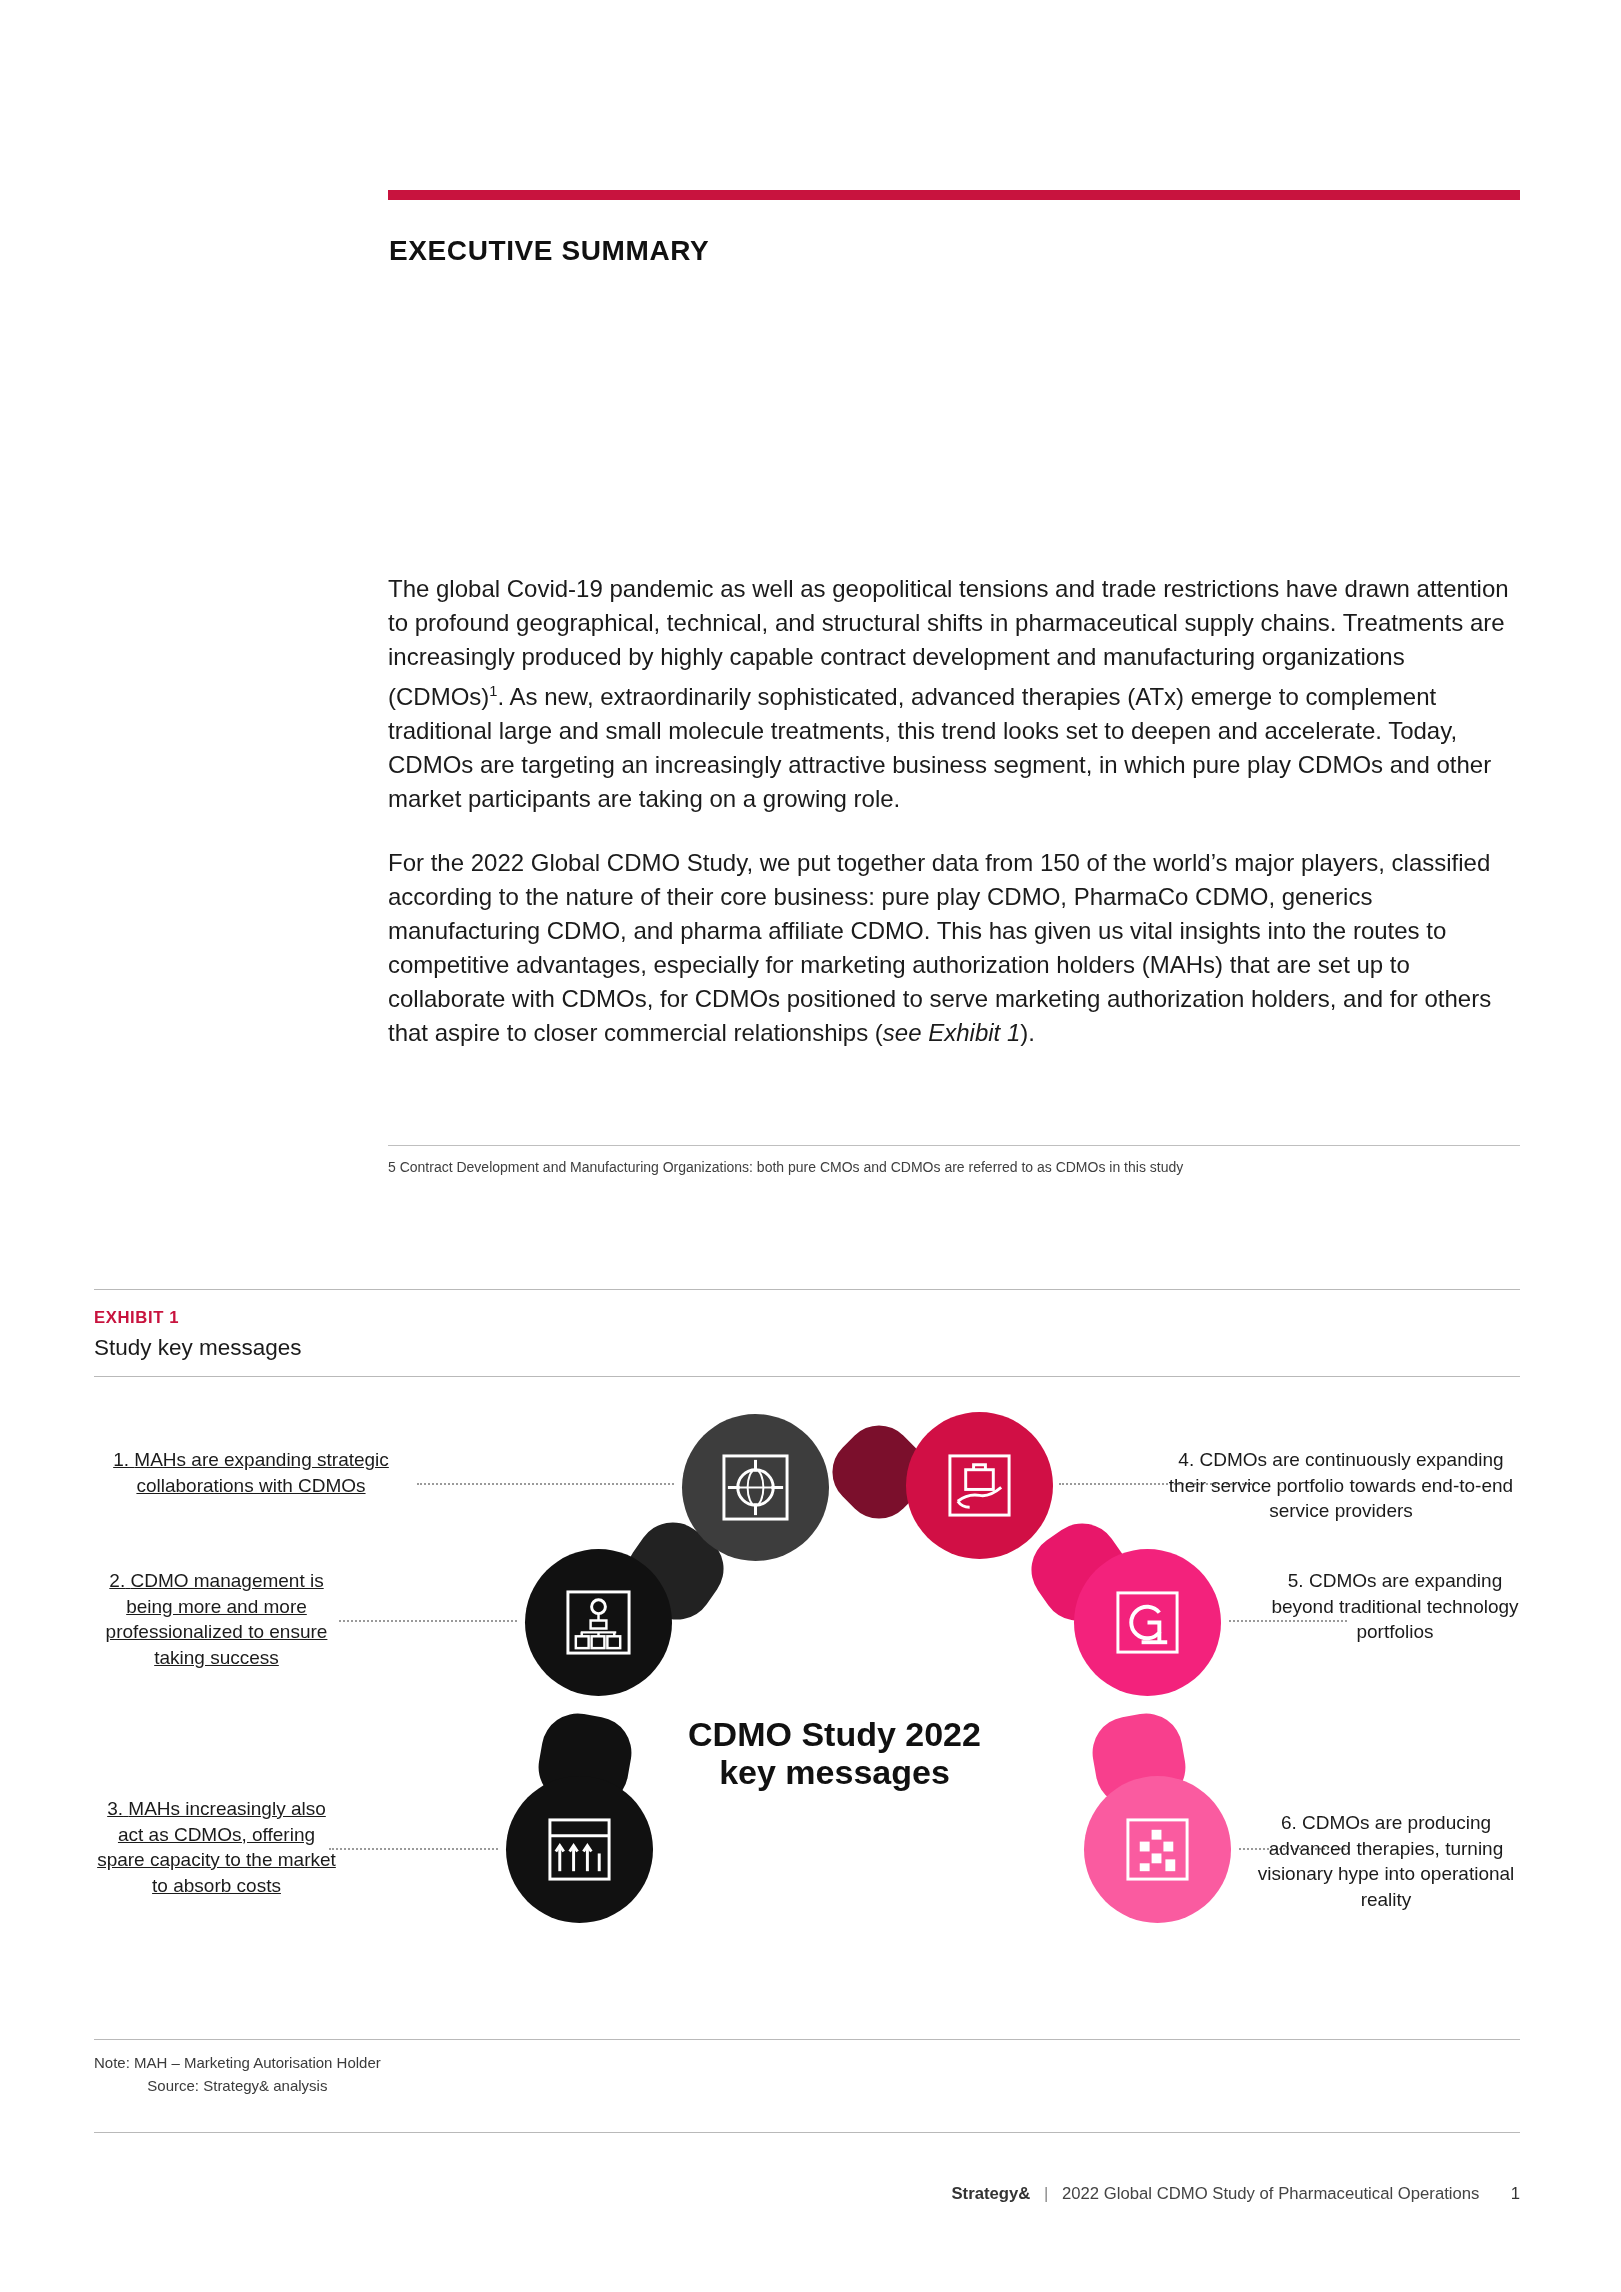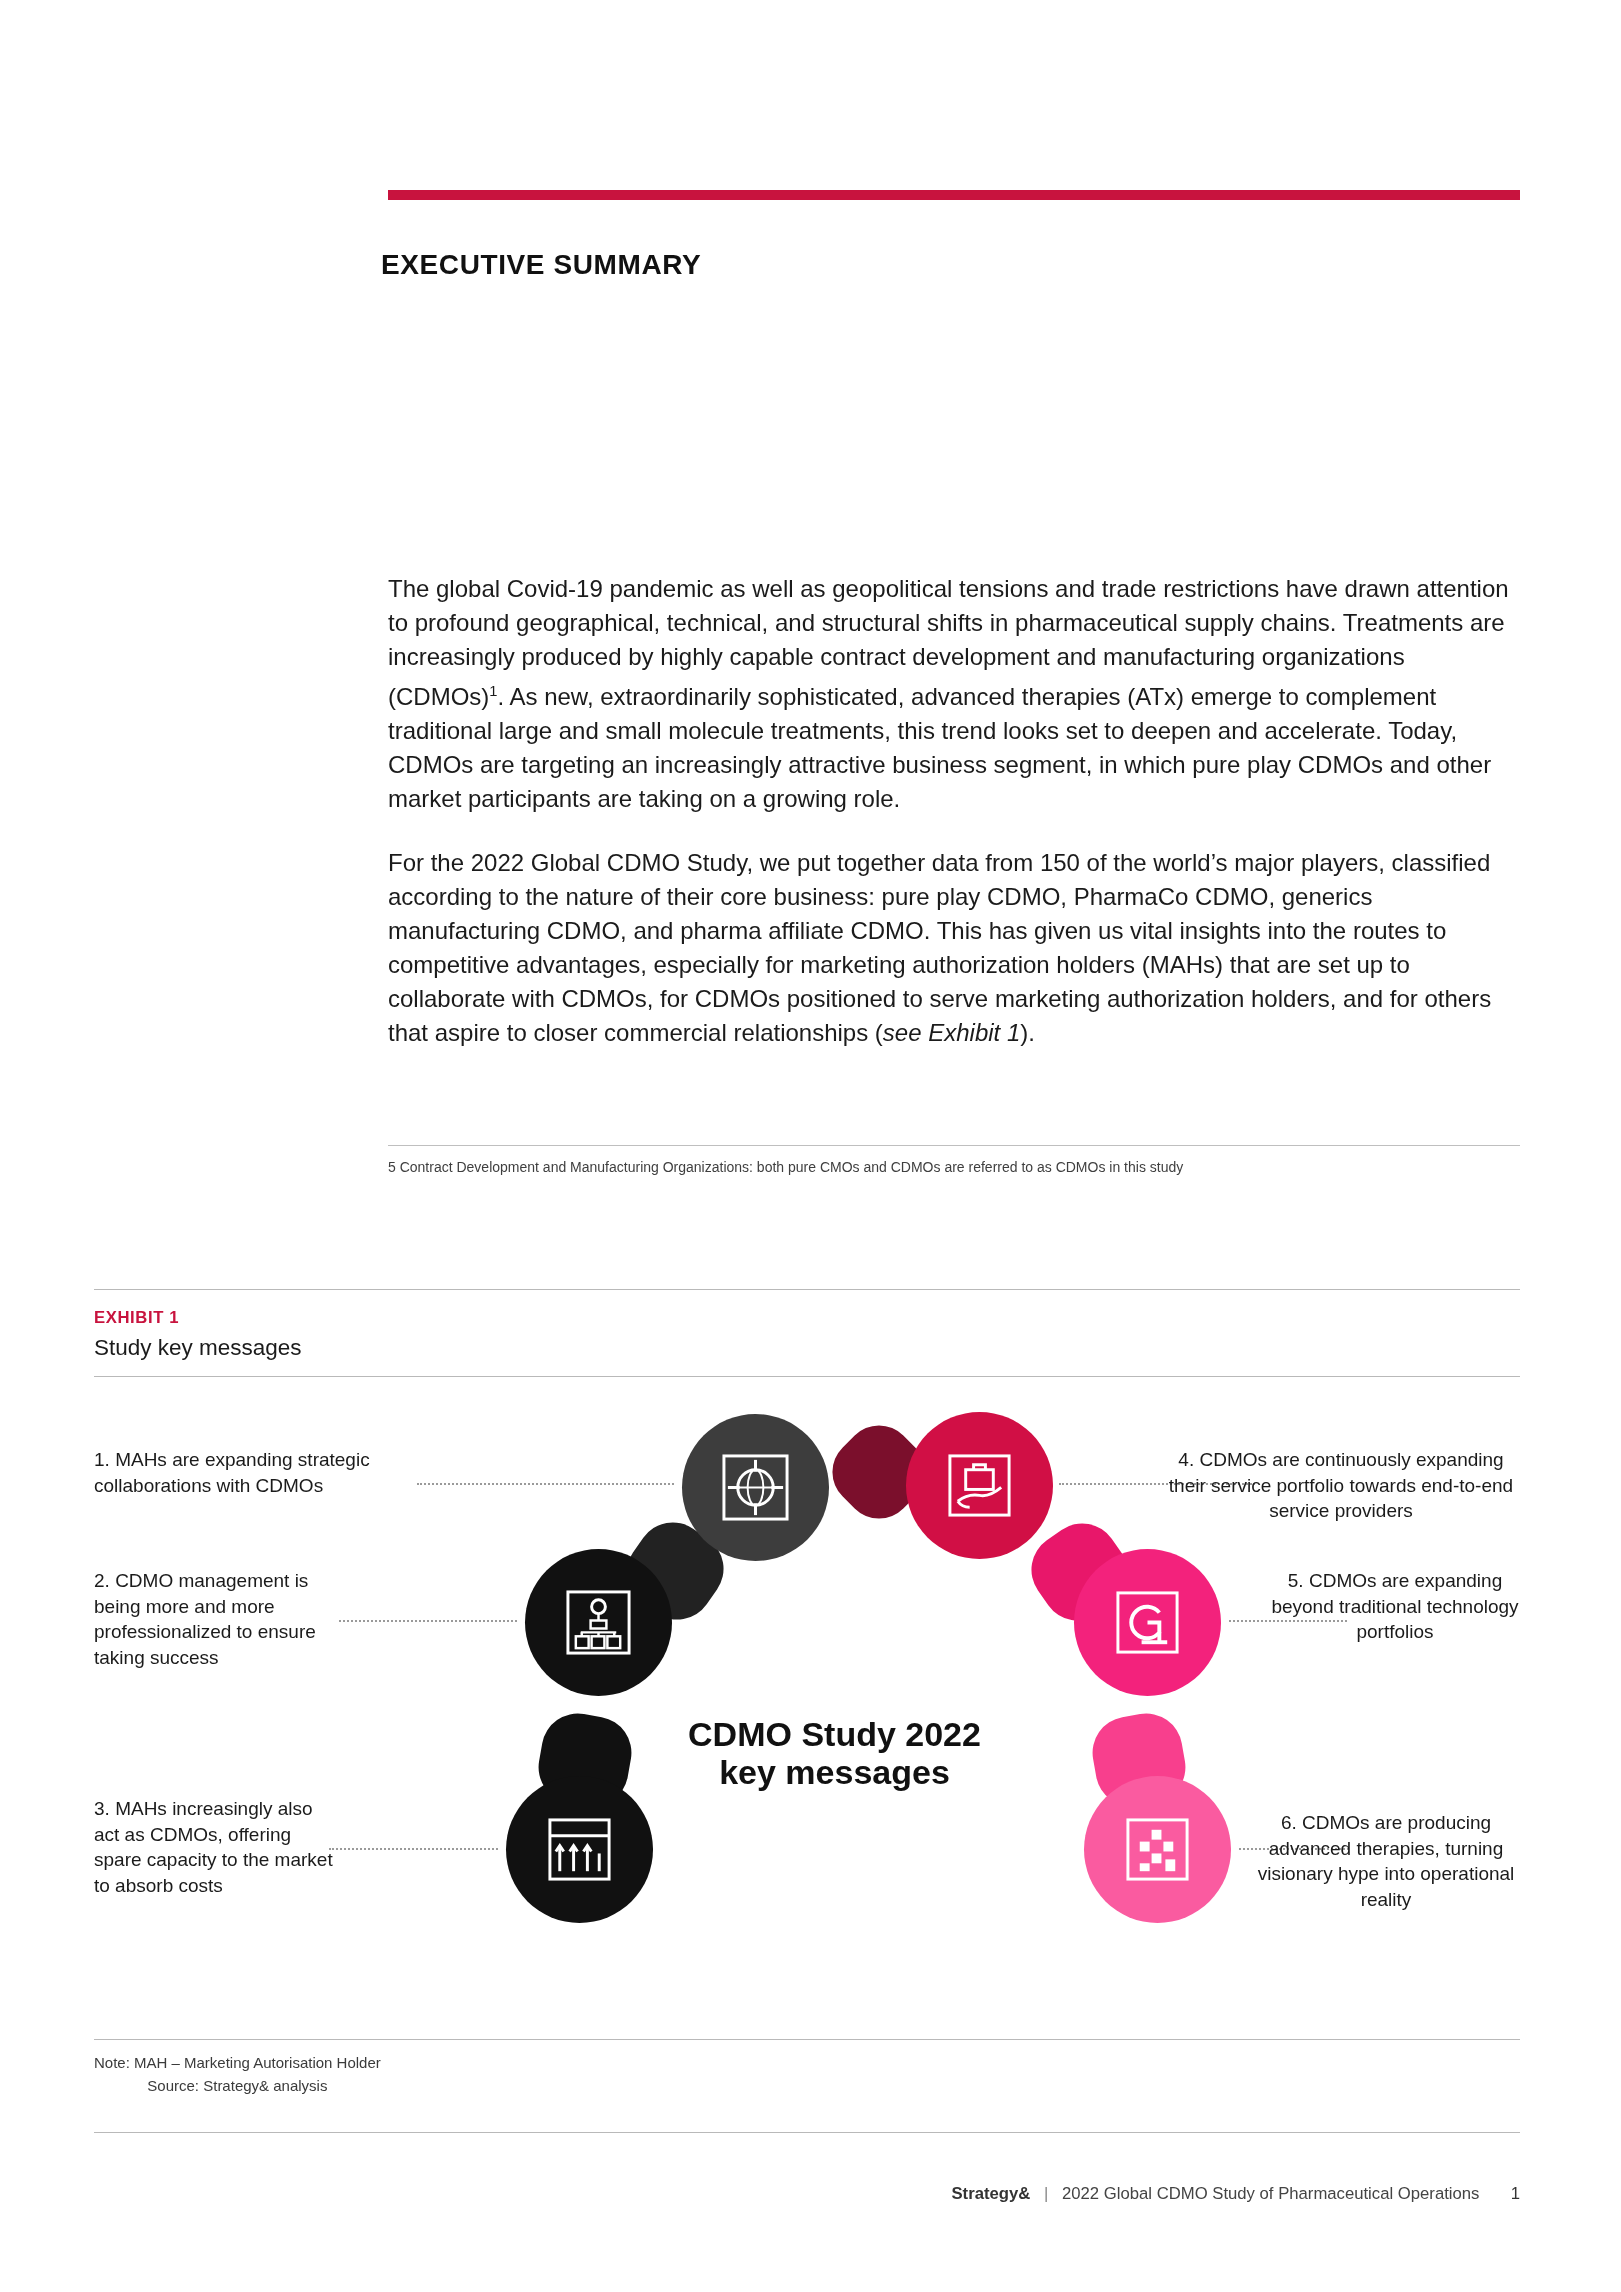--- a/index.html
+++ b/index.html
@@ -24,27 +24,26 @@
   .top-rule {
     position: absolute;
     left: 388px;
     top: 190px;
     width: 1132px;
     height: 9.8px;
     background: #c8133e;
   }
   .page-title {
     position: absolute;
-    left: 381px;
+    left: 389px;
     top: 235px;
     font-size: 28px;
     font-weight: bold;
     letter-spacing: 0.6px;
     color: #111111;
-    margin-top: 14px;
   }
 
   
   .body-col {
     position: absolute;
     left: 388px;
     top: 567px;
     width: 1132px;
   }
   .para {
@@ -172,21 +171,21 @@
   .ld4 { left: 965px; top: 91px;  width: 196px; }
   .ld5 { left: 1135px;top: 228px; width: 118px; }
   .ld6 { left: 1145px;top: 456px; width: 110px; }
 
   .callout {
     position: absolute;
     font-size: 19px;
     line-height: 25.5px;
     color: #1b1b1b;
   }
-  .cl-left  { text-align: left; }
+  .cl-left  { text-align: center; text-decoration: underline; }
   .cl-right { text-align: center; }
 
   .c1 { left: 0px;    top: 55px;  width: 314px; }
   .c2 { left: 0px;    top: 176px; width: 245px; }
   .c3 { left: 0px;    top: 404px; width: 245px; }
   .c4 { left: 1068px; top: 55px;  width: 358px; }
   .c5 { left: 1176px; top: 176px; width: 250px; }
   .c6 { left: 1157px; top: 404px; width: 270px; margin-top: 14px; }
 
   

